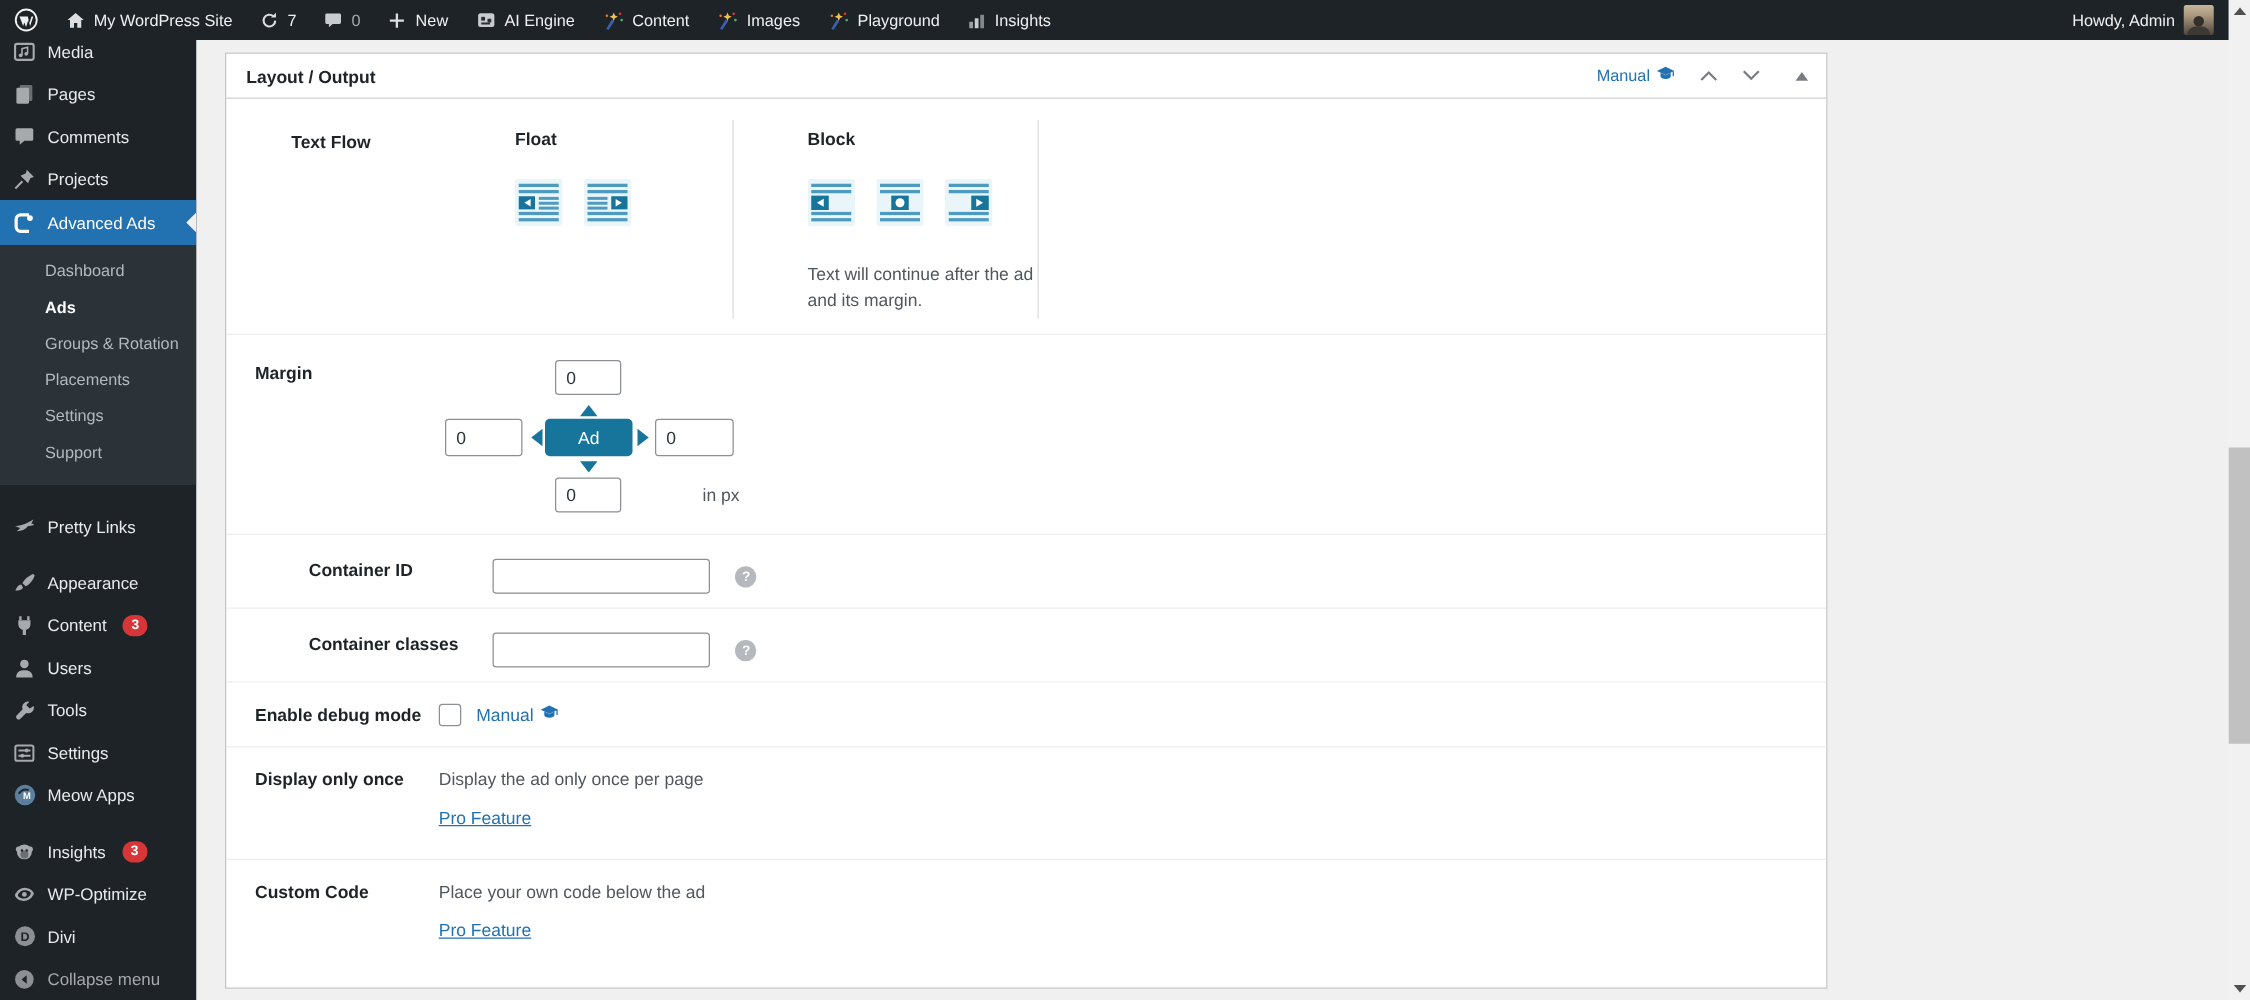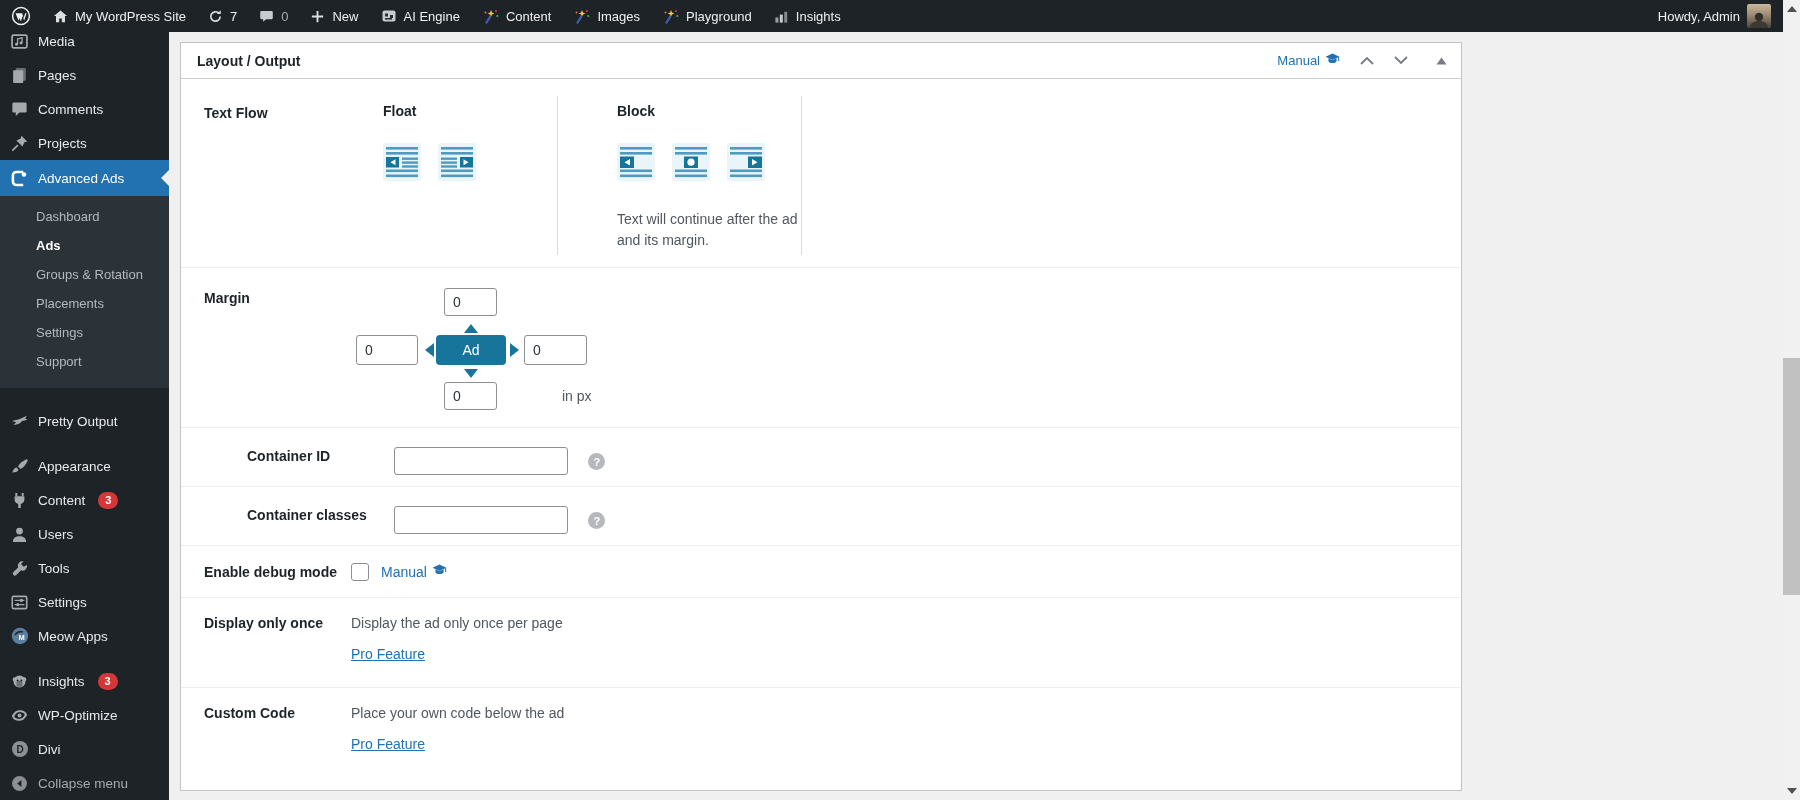--- a/index.html
+++ b/index.html
@@ -22,21 +22,21 @@
   .ab-dim { color:#a7aaad; }
   .ab-right { margin-left:auto; display:flex; align-items:center; gap:8px; padding-right:8px; }
   .avatar {
     width:24px; height:24px; border-radius:2px; overflow:hidden;
     background:linear-gradient(180deg,#c9b79b 0%,#a3917a 40%,#4e453c 100%);
     display:flex; align-items:flex-end; justify-content:center;
   }
 
   
   #sidebar {
-    position:absolute; top:32px; left:0; width:169px; height:768px;
+    position:absolute; top:32px; left:0; width:157px; height:768px;
     background:#1d2327; color:#e8eaec; overflow:hidden; z-index:5;
   }
   #sidebar .inner { margin-top:-8px; }
   .menu-item {
     display:flex; align-items:center; gap:9px; height:34px; padding:0 8px 0 10px;
     font-size:13.5px; color:#e8eaec; position:relative; cursor:pointer;
   }
   .menu-item .mi-icon { width:19px; height:19px; flex:none; color:#a7aaad; display:flex; align-items:center; justify-content:center; }
   .menu-item.active { background:#2271b1; color:#fff; height:36px; }
   .menu-item.active .mi-icon { color:#fff; }
@@ -66,21 +66,21 @@
   .header-controls { margin-left:auto; display:flex; align-items:center; gap:20px; }
   .manual-link { color:#2271b1; font-size:13px; display:flex; align-items:center; gap:5px; }
   .chev { color:#787c82; font-size:12px; cursor:pointer; line-height:1; }
 
   .row { display:flex; border-bottom:1px solid #eeeeee; }
   .row:last-child { border-bottom:none; }
   .row-label { width:170px; flex:none; padding:17px 0 0 23px; font-size:14px; font-weight:bold; color:#1d2327; }
   .row-content { flex:1; position:relative; }
 
   
-  .row-textflow { height:189px; }
+  .row-textflow { height:189px;padding-left:29px; }
   .row-textflow .row-label { padding-top:26px; }
   .tf-cols { display:flex; height:100%; position:relative; }
   .vline { position:absolute; top:17px; bottom:12px; width:1px; background:#dcdcde; }
   .tf-col { padding-top:24px; }
   .tf-col1 { width:206px; }
   .tf-col2 { width:244px; padding-left:32px; }
   .tf-col3 { padding-left:22px; }
   .tf-title { font-size:14px; font-weight:bold; color:#1d2327; margin-bottom:24px; }
   .tf-icons { height:42px; display:flex; align-items:center; gap:17px; margin-bottom:24px; }
   .tf-desc { font-size:14px; color:#50575e; line-height:21px; }
@@ -316,21 +316,21 @@
       <a class="sm-item">Settings</a>
       <a class="sm-item">Support</a>
     </div>
     <div class="menu-gap"></div>
     <div class="menu-item">
       <span class="mi-icon">
         <svg width="17" height="17" viewBox="0 0 16 16">
             <path d="M1 7.5 c3.5-.8 6.5-1 9.4-2.7 L14.8 2.5 l-1.6 3.2 c1.6 0 2 .2 1.6 1 l-4.3.9 c-1.8 2.5-4.6 3.6-8.2 3.6 l2.6-2.4 Z" fill="currentColor"></path>
           </svg>
       </span>
-      <span>Pretty Output</span>
+      <span>Pretty Links</span>
     </div>
     <div class="menu-gap-sm"></div>
     <div class="menu-item">
       <span class="mi-icon">
         <svg width="17" height="17" viewBox="0 0 16 16">
             <path d="M14.8 1.2 c-3.2 1-6.8 3.8-8.2 6.8 l2.4 2.4 c3-1.4 5.8-5 6.8-8.2 Z" fill="currentColor"></path>
             <path d="M5.6 9 c-2 0-3.2 1.8-4.4 4.6 2.8 0 4.8-.4 5.8-2.2 Z" fill="currentColor"></path>
           </svg>
       </span>
       <span>Appearance</span>

